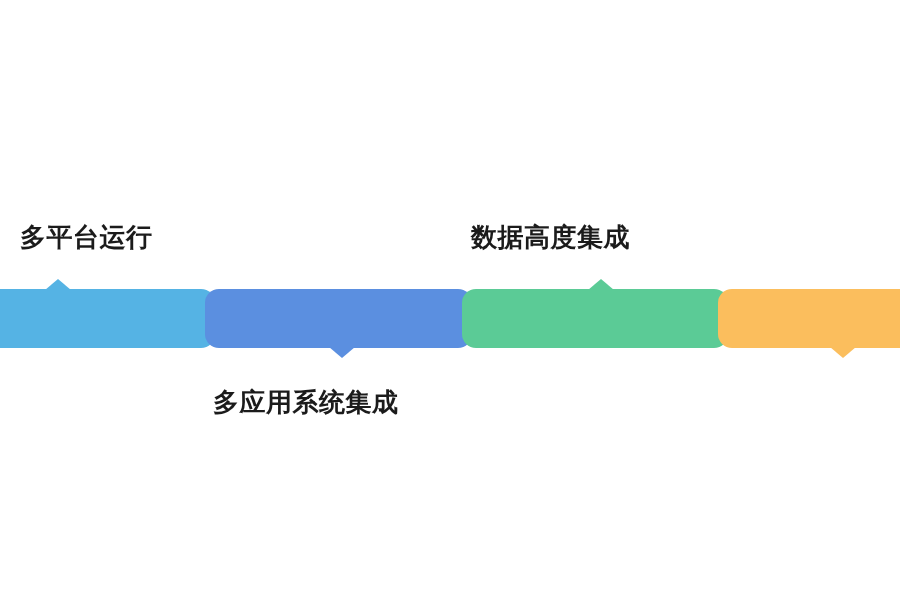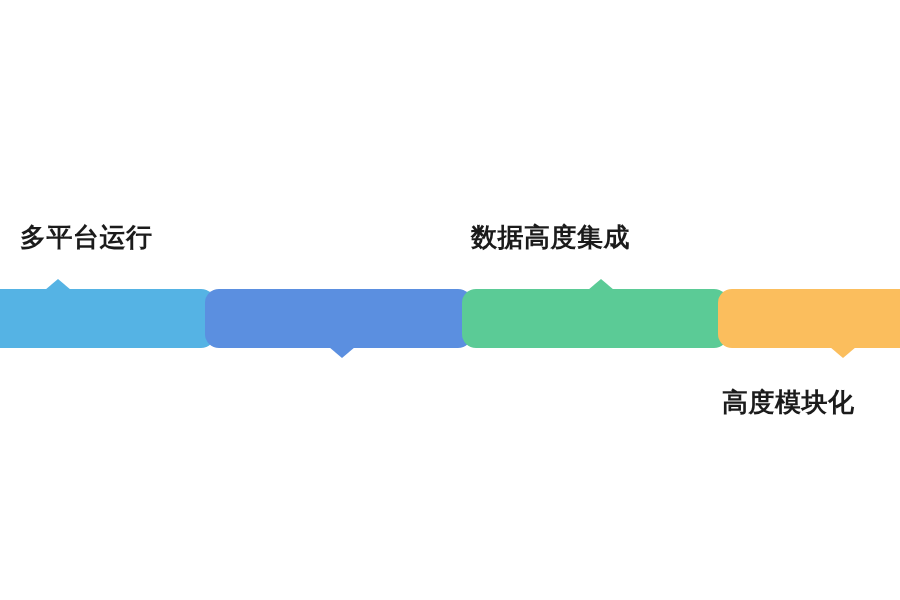--- a/index.html
+++ b/index.html
@@ -136,19 +136,19 @@
     </div>
 
     <div class="segment seg-3" style="left: 718px; width: 182px; background: rgb(251, 190, 93);">
       <span class="pointer down" style="left: 112px; border-top-color: rgb(251, 190, 93);"></span>
     </div>
 
   </div>
 
   <div class="band-label label-above lbl-0">多平台运行</div>
 
+  <div class="band-label label-below lbl-1">多应用系统集成</div>
 
   <div class="band-label label-above lbl-2">数据高度集成</div>
 
-  <div class="band-label label-below lbl-3">高度模块化</div>
 
 
 </div>
 
 </body></html>

